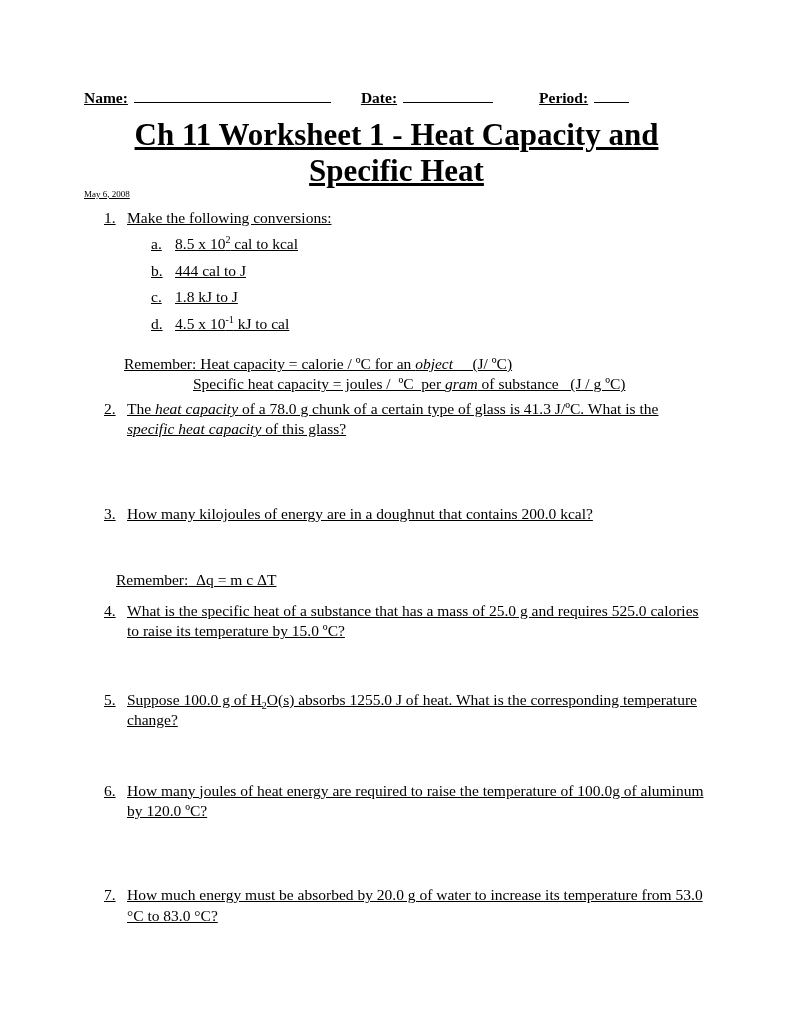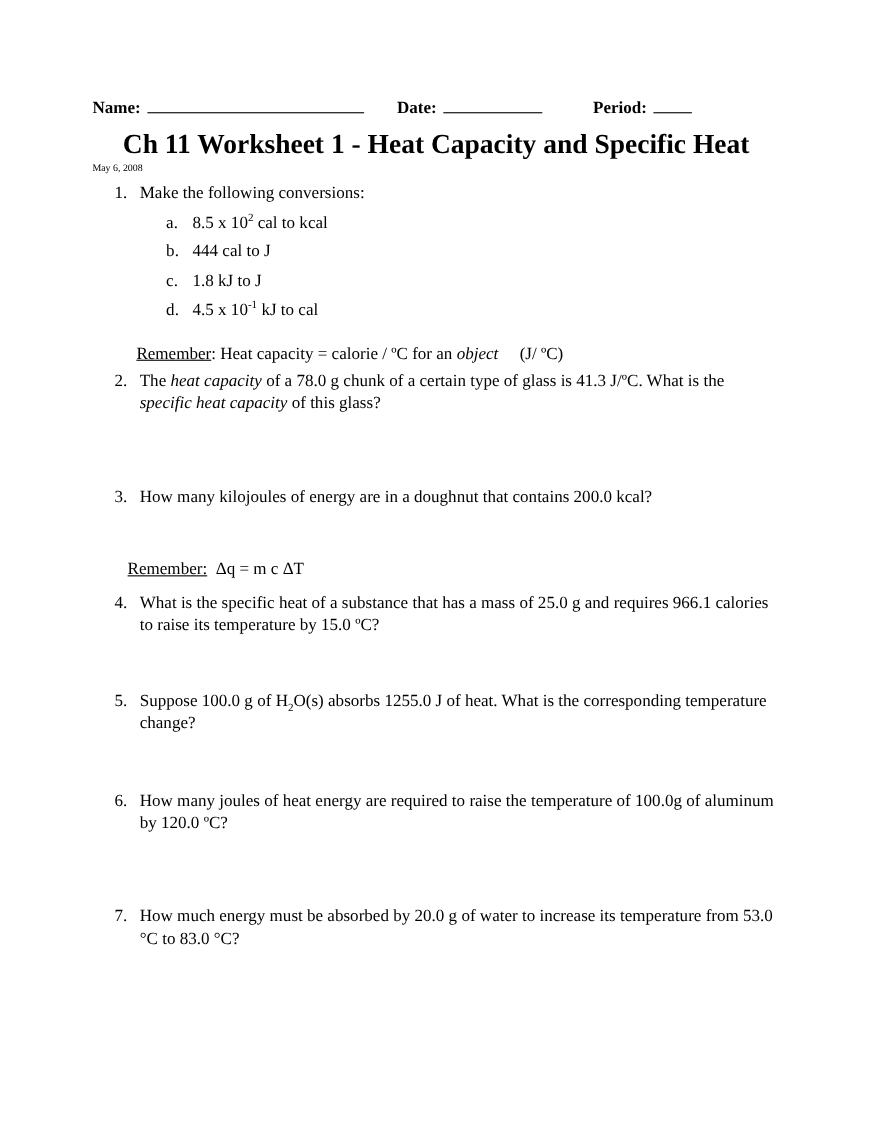--- a/index.html
+++ b/index.html
@@ -1,32 +1,32 @@
 <!DOCTYPE html>
 <html><head>
 <meta charset="utf-8">
 <style>
   html, body { margin: 0; padding: 0; background: #ffffff; }
   body {
     width: 791px; height: 1024px; overflow: hidden;
     font-family: "Liberation Serif", serif;
     font-size: 15.5px; color: #000; line-height: 1.32;
   }
-  .page { box-sizing: border-box; width: 791px; height: 1024px; padding: 88px 82px 0 84px; }
+  .page { box-sizing: border-box; width: 791px; height: 1024px; padding: 88px 82px 0 84px; text-decoration: underline; }
 
   
   .header-row { font-weight: bold; white-space: nowrap; }
   .blank { display: inline-block; border-bottom: 1.8px solid #000; height: 14px; }
   .blank-name  { width: 197px; margin-left: 6px; }
   .gap-date    { margin-left: 30px; }
   .blank-date  { width: 90px;  margin-left: 6px; }
   .gap-period  { margin-left: 46px; }
   .blank-period{ width: 35px;  margin-left: 6px; }
 
-  .title { text-align: center; font-weight: bold; font-size: 25px; line-height: 1.15; margin-top: 9px; }
+  .title { text-align: center; font-weight: bold; font-size: 31px; line-height: 1.15; margin-top: 9px; }
   .printed-date { text-align: left; font-size: 9px; line-height: 11px; }
 
   .remember { margin-left: 40px; white-space: pre-wrap; }
   .r1 { margin-top: 17px; }
   .r2 { margin-top: 20px; }
   .r2-line2 { margin-left: 109px; }
   .r3 { margin-top: 46px; margin-left: 32px; }
 
   .q { display: flex; align-items: flex-start; }
   .q-num { flex: none; width: 23px; margin-left: 20px; }
@@ -81,38 +81,39 @@
       <div class="sub-text"><span>1.8 kJ to J</span></div>
     </div>
     <div class="sub">
       <span class="sub-letter">d.</span>
       <div class="sub-text"><span>4.5 x 10</span><sup>-1</sup><span> kJ to cal</span></div>
     </div>
   </div>
 
   <div class="r2">
     <div class="remember"><span class="seg-u">Remember</span><span>: Heat capacity = calorie / ºC for an </span><span class="seg-i">object</span><span>     (J/ ºC)</span></div>
+    <div class="remember r2-line2"><span>Specific heat capacity = joules /  ºC  per </span><span class="seg-i">gram</span><span> of substance   (J / g ºC)</span></div>
   </div>
 
   <div class="q qm2">
     <span class="q-num">2.</span>
     <div class="q-text"><span>The </span><span class="seg-i">heat capacity</span><span> of a 78.0 g chunk of a certain type of glass is 41.3 J/ºC. What is the
 </span><span class="seg-i">specific heat capacity</span><span> of this glass?</span></div>
   </div>
 
   <div class="q qm3">
     <span class="q-num">3.</span>
     <div class="q-text"><span>How many kilojoules of energy are in a doughnut that contains 200.0 kcal?</span></div>
   </div>
 
   <div class="remember r3"><span class="seg-u">Remember:</span><span>  Δq = m c ΔT</span></div>
 
   <div class="q qm4">
     <span class="q-num">4.</span>
-    <div class="q-text"><span>What is the specific heat of a substance that has a mass of 25.0 g and requires 966.1 calories
+    <div class="q-text"><span>What is the specific heat of a substance that has a mass of 25.0 g and requires 525.0 calories
 to raise its temperature by 15.0 ºC?</span></div>
   </div>
 
   <div class="q qm5">
     <span class="q-num">5.</span>
     <div class="q-text"><span>Suppose 100.0 g of H</span><sub>2</sub><span>O(s) absorbs 1255.0 J of heat. What is the corresponding temperature
 change?</span></div>
   </div>
 
   <div class="q qm6">

